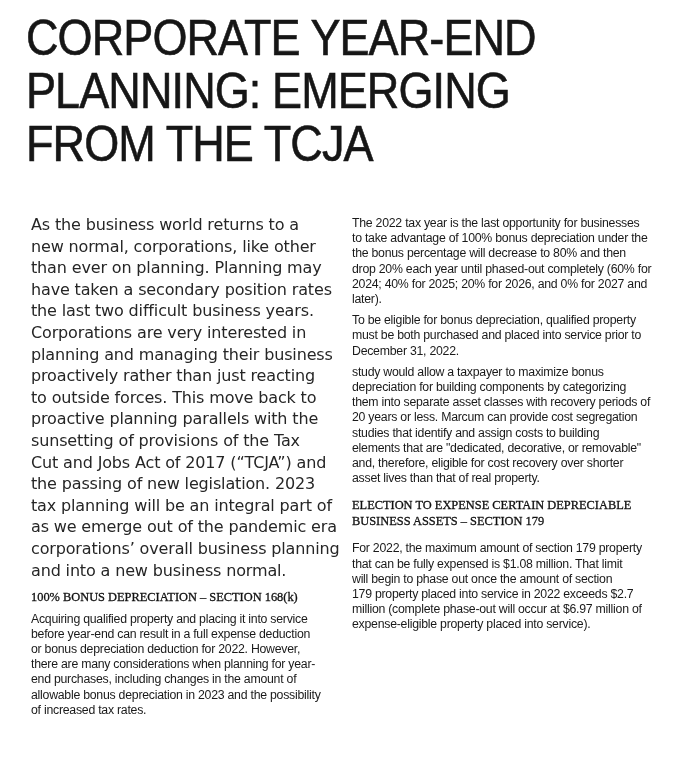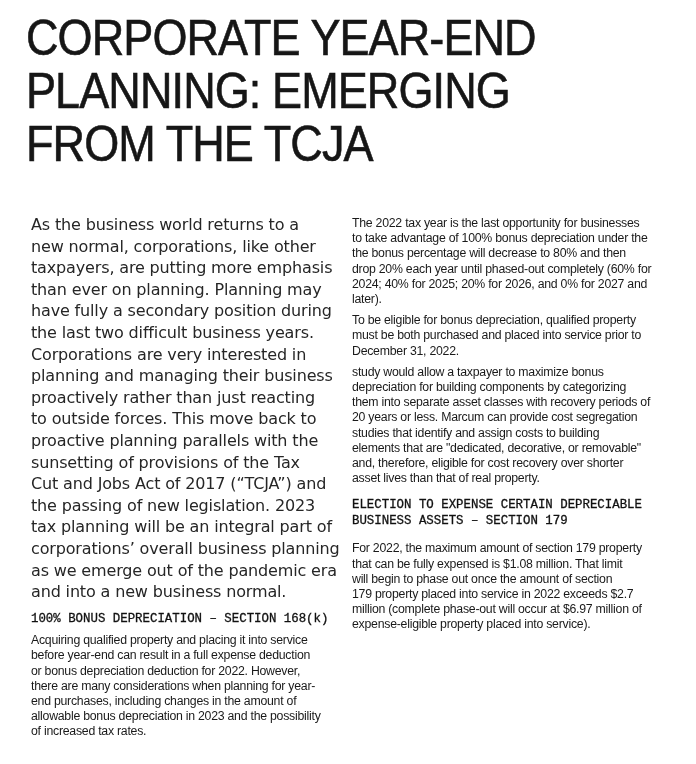--- a/index.html
+++ b/index.html
@@ -13,21 +13,21 @@
   }
   .title .ln { display:block; white-space:nowrap; }
   .col-left { position:absolute; left:31px; top:214px; width:300px; }
   .col-right { position:absolute; left:352px; top:216px; width:330px; }
   .intro {
     font-family:"DejaVu Sans", sans-serif; font-size:16px; line-height:21.6px;
     color:#262626; margin:0; letter-spacing:-0.15px;
   }
   .intro .ln, .body .ln, .head .ln { display:block; white-space:nowrap; }
   .head {
-    font-family:Liberation Mono, monospace; font-size:12.4px; line-height:15.5px;
+    font-family:Liberation Serif, serif; font-size:12.4px; line-height:15.5px;
     font-weight:normal; color:#111; margin:0; -webkit-text-stroke:0.3px #111;
   }
   .body {
     font-family:"Liberation Sans", sans-serif; font-size:12.3px; line-height:15.2px;
     color:#1a1a1a; margin:0; letter-spacing:-0.25px;
   }
   .gap-s { height:6px; }
   .gap-m { height:9px; }
 </style>
 </head>
@@ -36,35 +36,34 @@
 <h1 class="title">
   <span class="ln">CORPORATE YEAR-END</span>
   <span class="ln">PLANNING: EMERGING</span>
   <span class="ln">FROM THE TCJA</span>
 </h1>
 
 <div class="col-left">
   <p class="intro">
     <span class="ln">As the business world returns to a</span>
     <span class="ln">new normal, corporations, like other</span>
-    <span class="ln">taxpayers, are putting more emphasis</span>
     <span class="ln">than ever on planning. Planning may</span>
-    <span class="ln">have fully a secondary position during</span>
+    <span class="ln">have taken a secondary position rates</span>
     <span class="ln">the last two difficult business years.</span>
     <span class="ln">Corporations are very interested in</span>
     <span class="ln">planning and managing their business</span>
     <span class="ln">proactively rather than just reacting</span>
     <span class="ln">to outside forces. This move back to</span>
     <span class="ln">proactive planning parallels with the</span>
     <span class="ln">sunsetting of provisions of the Tax</span>
     <span class="ln">Cut and Jobs Act of 2017 (“TCJA”) and</span>
     <span class="ln">the passing of new legislation. 2023</span>
     <span class="ln">tax planning will be an integral part of</span>
+    <span class="ln">as we emerge out of the pandemic era</span>
     <span class="ln">corporations’ overall business planning</span>
-    <span class="ln">as we emerge out of the pandemic era</span>
     <span class="ln">and into a new business normal.</span>
   </p>
 
   <div class="gap-m"></div>
 
   <h2 class="head">
     <span class="ln">100% BONUS DEPRECIATION – SECTION 168(k)</span>
   </h2>
   <div class="gap-s"></div>
   <p class="body">

